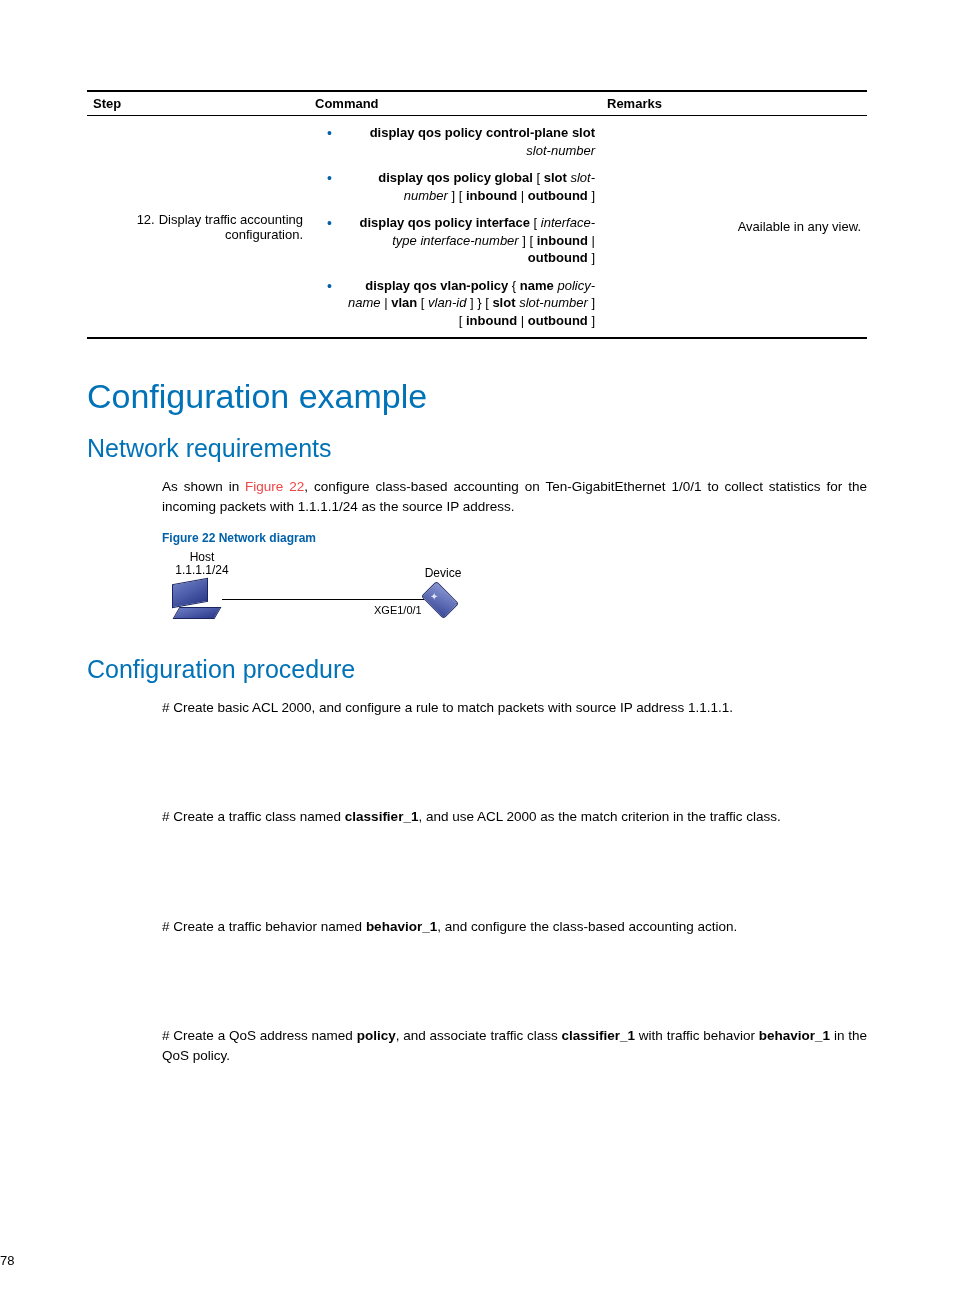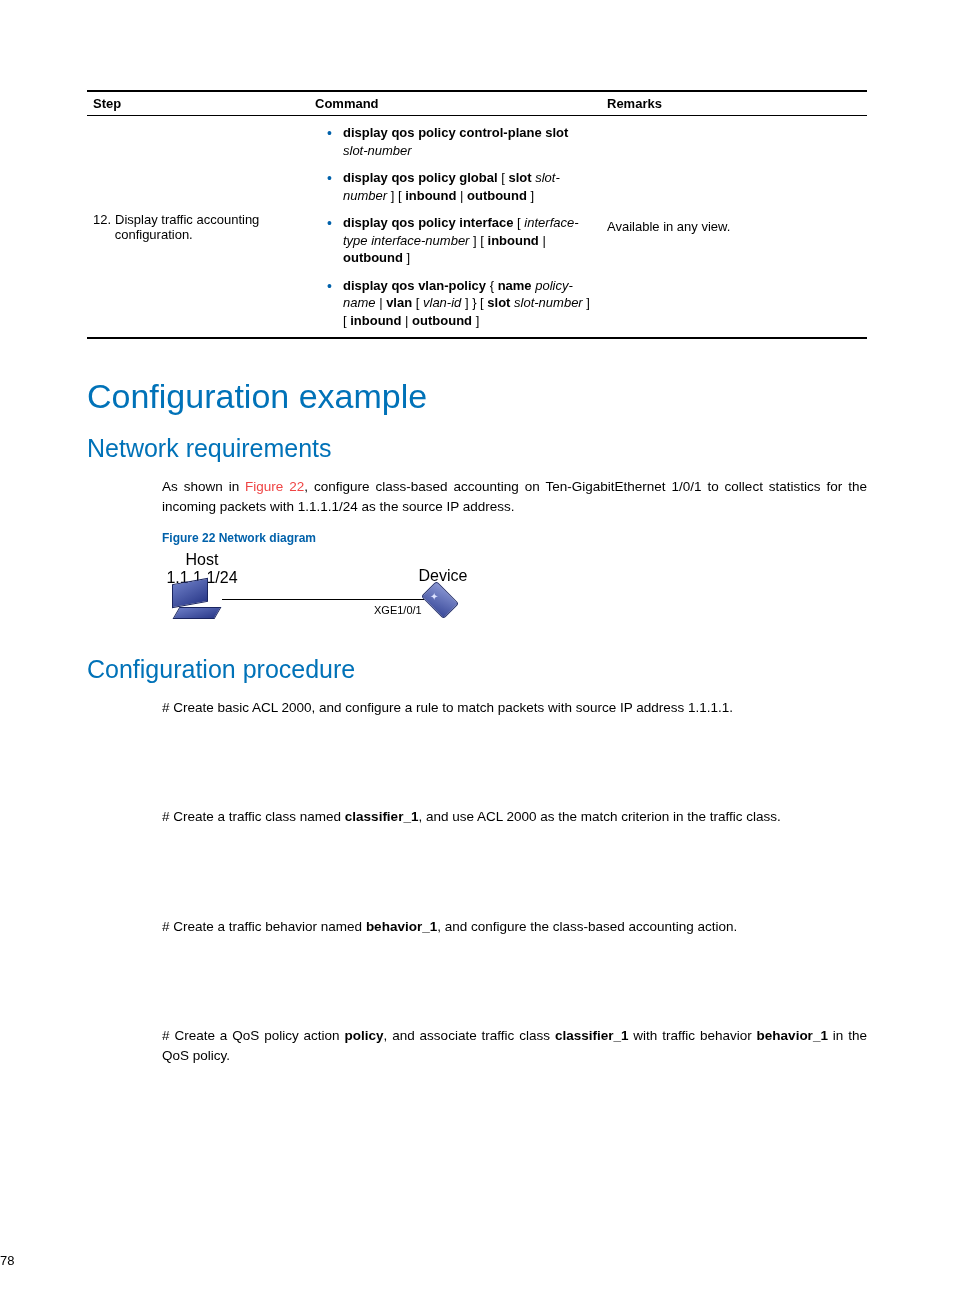--- a/index.html
+++ b/index.html
@@ -29,20 +29,21 @@
     text-align: left;
     font-weight: bold;
     padding: 4px 6px 4px 6px;
   }
   table.cmd-table tbody tr {
     border-bottom: 2px solid #000;
   }
   table.cmd-table td {
     vertical-align: middle;
     padding: 8px 6px;
+    text-align: right;
   }
   .step-num {
     font-weight: normal;
     color: #000000;
     padding-right: 4px;
   }
   ul.cmd-list {
     margin: 0;
     padding: 0 0 0 28px;
     list-style: none;
@@ -91,21 +92,21 @@
   }
   .link { color: #ef4444; }
   .diagram {
     position: relative;
     width: 310px;
     height: 72px;
     margin: 2px 0 10px 0;
   }
   .host-label, .device-label, .port-label {
     position: absolute;
-    font-size: 16px;
+    font-size: 12px;
     text-align: center;
     line-height: 1.15;
   }
   .host-label { left: 0; top: 0; width: 80px; }
   .device-label { left: 256px; top: 16px; width: 50px; }
   .port-label { left: 212px; top: 53px; font-size: 11px; }
   .wire {
     position: absolute;
     left: 60px;
     top: 48px;
@@ -238,19 +239,19 @@
 
   <p class="body" style="margin-top:90px;">
     <span># Create a traffic class named </span><span class="b">classifier_1</span><span>, and use ACL 2000 as the match criterion in the traffic class.</span>
   </p>
 
   <p class="body" style="margin-top:90px;">
     <span># Create a traffic behavior named </span><span class="b">behavior_1</span><span>, and configure the class-based accounting action.</span>
   </p>
 
   <p class="body just" style="margin-top:90px;">
-    <span># Create a QoS policy action </span><span class="b">policy</span><span>, and associate traffic class </span><span class="b">classifier_1</span><span> with traffic behavior </span><span class="b">behavior_1</span><span> in the QoS policy.</span>
+    <span># Create a QoS address named </span><span class="b">policy</span><span>, and associate traffic class </span><span class="b">classifier_1</span><span> with traffic behavior </span><span class="b">behavior_1</span><span> in the QoS policy.</span>
   </p>
 </div>
 
 <div class="pagenum">78</div>
 
 </div>
 
 </body></html>

